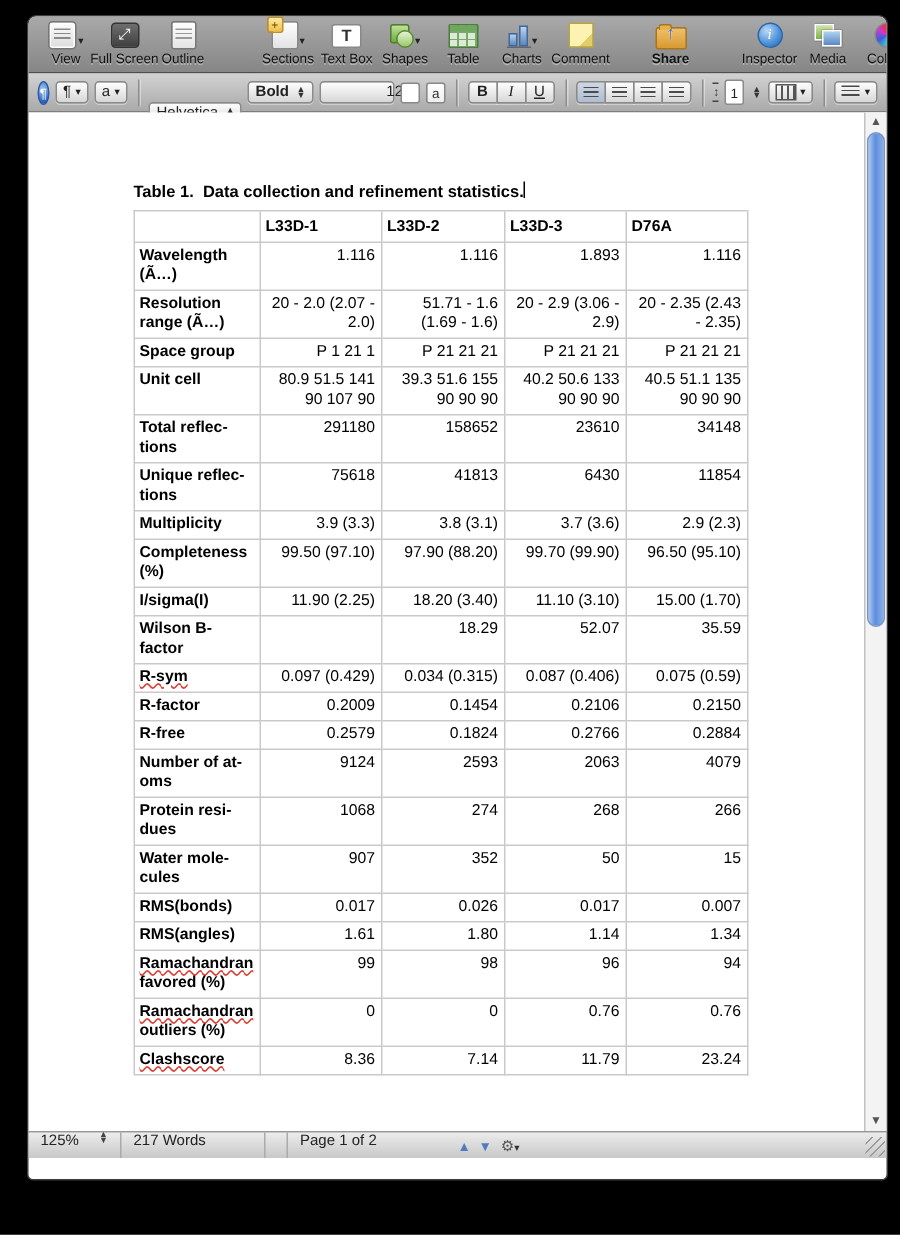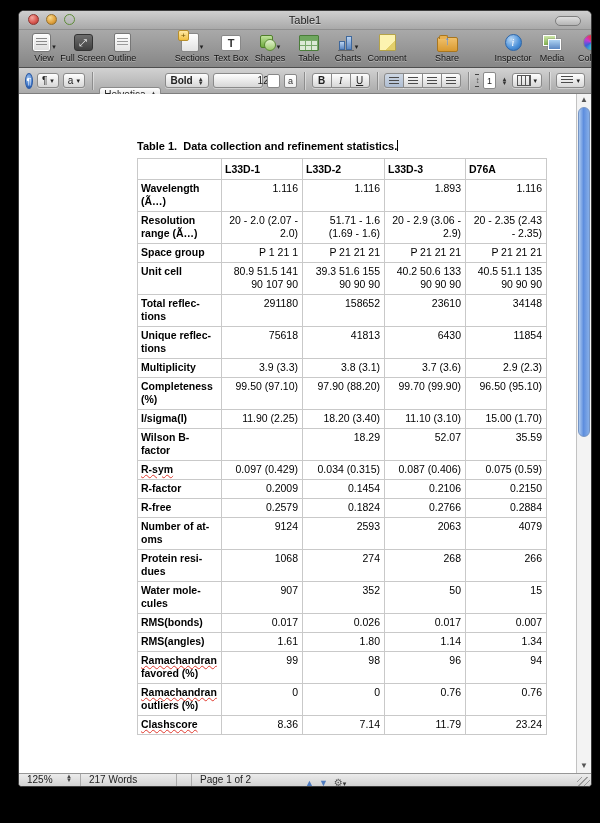--- a/index.html
+++ b/index.html
@@ -15,21 +15,21 @@
   .light.red{background:radial-gradient(circle at 35% 30%,#f3a79f,#d8554e 60%,#a03c37);border:1px solid #8e3631;}
   .light.yellow{background:radial-gradient(circle at 35% 30%,#f7d98c,#e0a03c 60%,#aa7a2a);border:1px solid #96702c;}
   .light.green{background:radial-gradient(circle at 35% 30%,#cfe8a4,#84b84c 60%,#5e8c38;);border:1px solid #5e8c38;}
   .pill{position:absolute;right:10px;top:5px;width:24px;height:8px;border-radius:5px;
     border:1px solid #7d7d7d;background:linear-gradient(#dedede,#b5b5b5);}
   
   .toolbar{height:38px;background:linear-gradient(#a9a9a9,#868686);border-bottom:1px solid #4e4e4e;
     display:flex;align-items:flex-start;padding:2px 6px 0 8px;box-sizing:border-box;}
   .tbi{display:flex;flex-direction:column;align-items:center;margin-left:9px;min-width:30px;}
   .tbi:first-child{margin-left:2px;}
-  .tbi-sections{margin-left:40px;} .tbi-share{margin-left:30px;} .tbi-inspector{margin-left:36px;}
+  .tbi-sections{margin-left:40px;} .tbi-share{margin-left:30px;font-weight:bold;} .tbi-inspector{margin-left:36px;}
   .tbi .icorow{height:21px;display:flex;align-items:center;gap:1px;}
   .tbi .lab{font-size:9px;color:#111;text-shadow:0 1px 0 rgba(255,255,255,.35);white-space:nowrap;line-height:11px;}
   .dd{font-size:7px;color:#222;line-height:8px;align-self:flex-end;margin-bottom:2px;}
   .ico{display:flex;align-items:center;justify-content:center;}
   .ico-view{width:17px;height:17px;border:1px solid #777;border-radius:3px;background:
     linear-gradient(#fdfdfd,#dcdcdc);box-shadow:inset 0 0 0 1px #fff;position:relative;}
   .ico-view:after{content:"";position:absolute;left:3px;right:3px;top:4px;height:9px;
     background:repeating-linear-gradient(#8a8a8a 0 1px,transparent 1px 3px);}
   .ico-full-screen{width:17px;height:15px;border-radius:3px;background:linear-gradient(#6e6e6e,#3f3f3f);
     border:1px solid #333;color:#fff;font-size:10px;line-height:15px;text-align:center;}
@@ -87,21 +87,21 @@
   .bold{font-weight:bold;} .ital{font-style:italic;font-family:"Liberation Serif",serif;} .unders{text-decoration:underline;}
   .alnico{width:11px;height:8px;background:repeating-linear-gradient(#4a4a4a 0 1px,transparent 1px 3px);}
   .fbtn.active{background:linear-gradient(#cfd8e4,#aebdd2);}
   .lh-ico{width:9px;height:11px;border-top:1px solid #444;border-bottom:1px solid #444;font-size:8px;line-height:11px;text-align:center;color:#444;}
   .lh-field{width:24px;height:15px;border:1px solid #8a8a8a;border-radius:2px;background:#fff;font-size:9px;
     display:flex;align-items:center;justify-content:center;}
   .colico{width:12px;height:9px;border:1px solid #555;background:repeating-linear-gradient(90deg,transparent 0 3px,#555 3px 4px);}
   .listico{width:12px;height:9px;background:repeating-linear-gradient(#4a4a4a 0 1px,transparent 1px 3px);}
   
   .docwrap{position:relative;height:679px;background:#fff;display:flex;}
-  .page{flex:1;padding:46px 0 0 70px;box-sizing:border-box;overflow:hidden;margin-left:48px;}
+  .page{flex:1;padding:46px 0 0 70px;box-sizing:border-box;overflow:hidden;}
   .doc-title{font-size:11px;font-weight:bold;color:#000;white-space:pre-wrap;margin-bottom:6px;}
   .cursor{display:inline-block;width:1px;height:11px;background:#000;vertical-align:-1px;}
   .stats-table{width:409px;border-left:1px solid #c9c9c9;border-top:1px solid #c9c9c9;}
   .trow{display:grid;grid-template-columns:84px 81px 82px 81px 81px;}
   .tcell{border-right:1px solid #c9c9c9;border-bottom:1px solid #c9c9c9;padding:2px 4px 3px 3px;
     font-size:10.5px;line-height:13px;color:#000;box-sizing:border-box;min-height:17px;}
   .thead .tcell{font-weight:bold;min-height:20px;padding-top:4px;}
   .tlab{font-weight:bold;}
   .tval{text-align:right;}
   .sp{text-decoration:underline;text-decoration-style:wavy;text-decoration-color:#e03a2f;text-decoration-thickness:1px;text-underline-offset:1px;}
@@ -123,29 +123,20 @@
   .gear{color:#555;font-size:10px;margin-left:6px;}
   .gear .dd2{font-size:7px;color:#333;}
   .grip{position:absolute;right:1px;bottom:1px;width:13px;height:13px;
     background:repeating-linear-gradient(135deg,transparent 0 3px,#9a9a9a 3px 4px);}
 </style>
 </head>
 <body>
 
 <div class="window">
 
-  <div class="titlebar">
-    <div class="lights">
-      <span class="light red"></span>
-      <span class="light yellow"></span>
-      <span class="light green"></span>
-    </div>
-    <span class="title">Table1</span>
-    <span class="pill"></span>
-  </div>
 
   <div class="toolbar">
       <div class="tbi tbi-view">
         <div class="icorow">
           <span class="ico ico-view"></span>
           <span class="dd">▾</span>
         </div>
         <span class="lab">View</span>
       </div>
       <div class="tbi tbi-full-screen">

